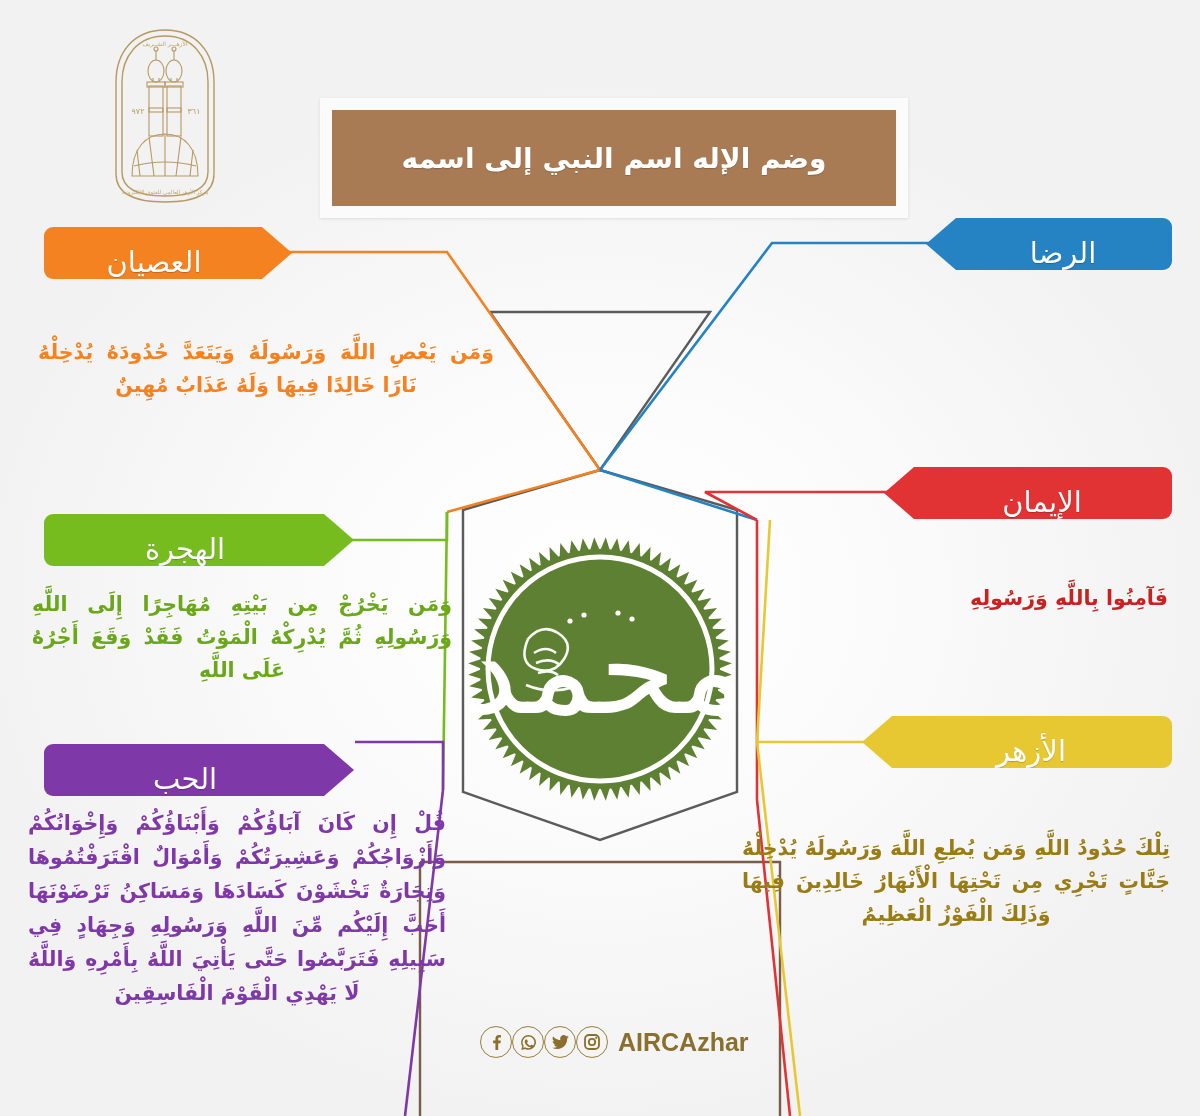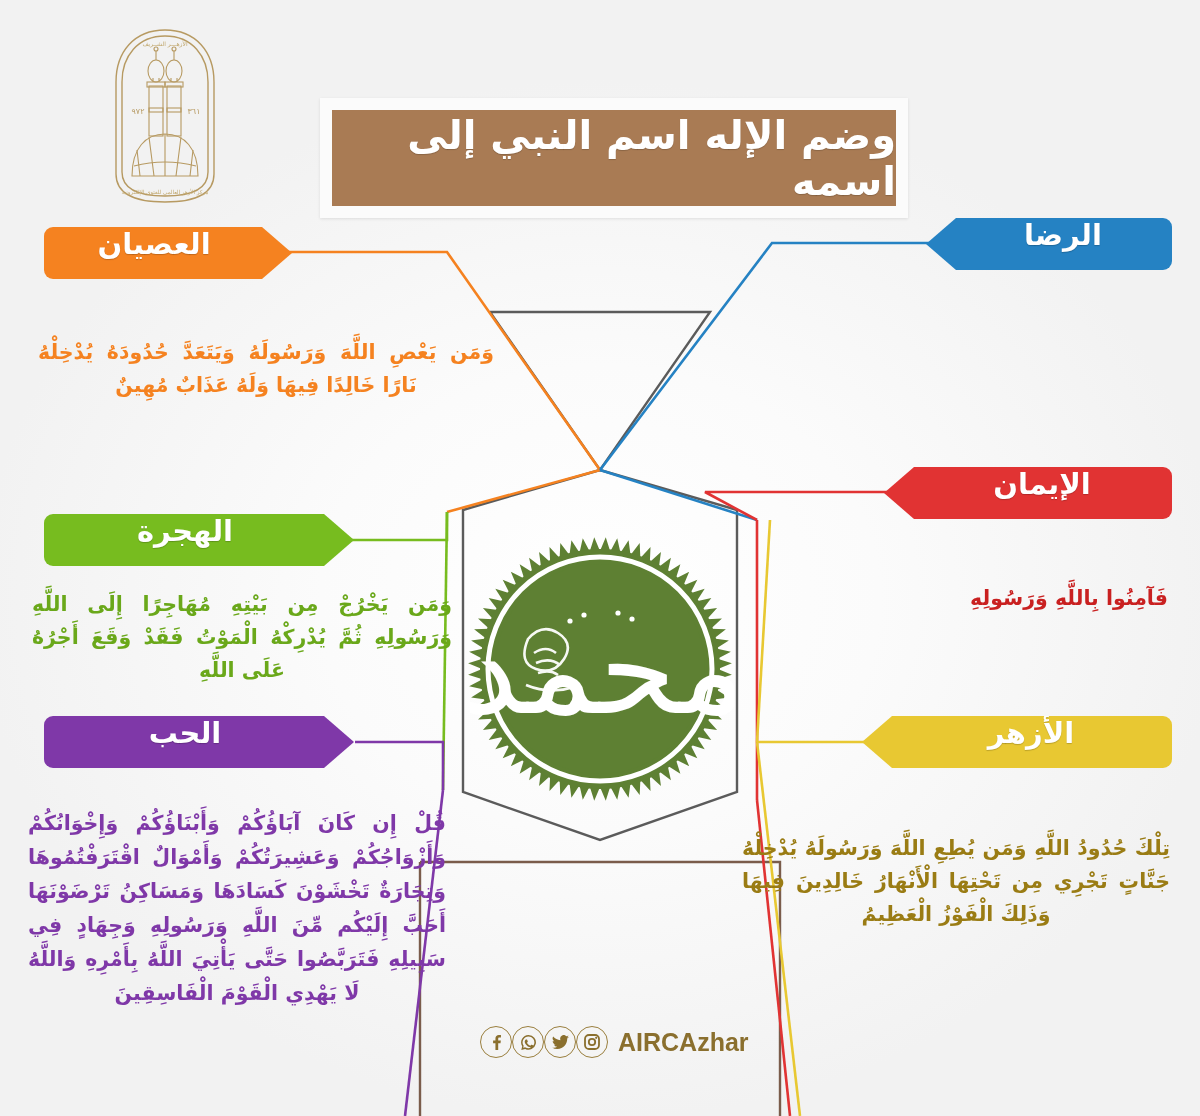--- a/index.html
+++ b/index.html
@@ -27,30 +27,30 @@
     position:absolute;left:320px;top:98px;width:588px;height:120px;
     background:#fbfbfb;
     box-shadow:0 1px 3px rgba(0,0,0,.10);
     padding:12px;box-sizing:border-box;
   }
   .title-bar{
     width:100%;height:100%;
     background:#a97b54;
     display:flex;align-items:center;justify-content:center;
     color:#ffffff;
-    font-size:40px;font-weight:bold;
+    font-size:28px;font-weight:bold;
     letter-spacing:0px;
     text-shadow:0 1px 1px rgba(0,0,0,.18);
   }
 
   
   .chip{
     position:absolute;height:52px;
-    display:flex;align-items:flex-start;justify-content:center;
-    color:#fff;font-size:29px;font-weight:bold;
+    display:flex;align-items:flex-end;justify-content:center;
+    color:#fff;font-size:29px;font-weight:normal;
     text-shadow:0 1px 1px rgba(0,0,0,.20);
     box-sizing:border-box;
   }
   
   .chip.right-point{
     border-radius:9px 0 0 9px;
     clip-path:polygon(0 0, calc(100% - 30px) 0, 100% 50%, calc(100% - 30px) 100%, 0 100%);
     padding-right:28px;
   }
   
@@ -179,21 +179,21 @@
   </div>
 
   <div class="chip right-point" style="left:44px;top:514px;width:310px;background:#77bc1f;">
     <span>الهجرة</span>
   </div>
 
   <div class="chip left-point" style="left:862px;top:716px;width:310px;background:#e8c832;">
     <span>الأزهر</span>
   </div>
 
-  <div class="chip right-point" style="left:44px;top:716px;width:310px;background:#7f38a8;">
+  <div class="chip right-point" style="left:44px;top:744px;width:310px;background:#7f38a8;">
     <span>الحب</span>
   </div>
 
   <div class="verse justify" style="left:38px;top:336px;width:456px;color:#f58220;">وَمَن يَعْصِ اللَّهَ وَرَسُولَهُ وَيَتَعَدَّ حُدُودَهُ يُدْخِلْهُ نَارًا خَالِدًا فِيهَا وَلَهُ عَذَابٌ مُهِينٌ</div>
 
 
   <div class="verse" style="left:744px;top:582px;width:424px;color:#c92020;">فَآمِنُوا بِاللَّهِ وَرَسُولِهِ</div>
 
   <div class="verse justify" style="left:32px;top:588px;width:420px;color:#6aa81a;">وَمَن يَخْرُجْ مِن بَيْتِهِ مُهَاجِرًا إِلَى اللَّهِ وَرَسُولِهِ ثُمَّ يُدْرِكْهُ الْمَوْتُ فَقَدْ وَقَعَ أَجْرُهُ عَلَى اللَّهِ</div>
 

